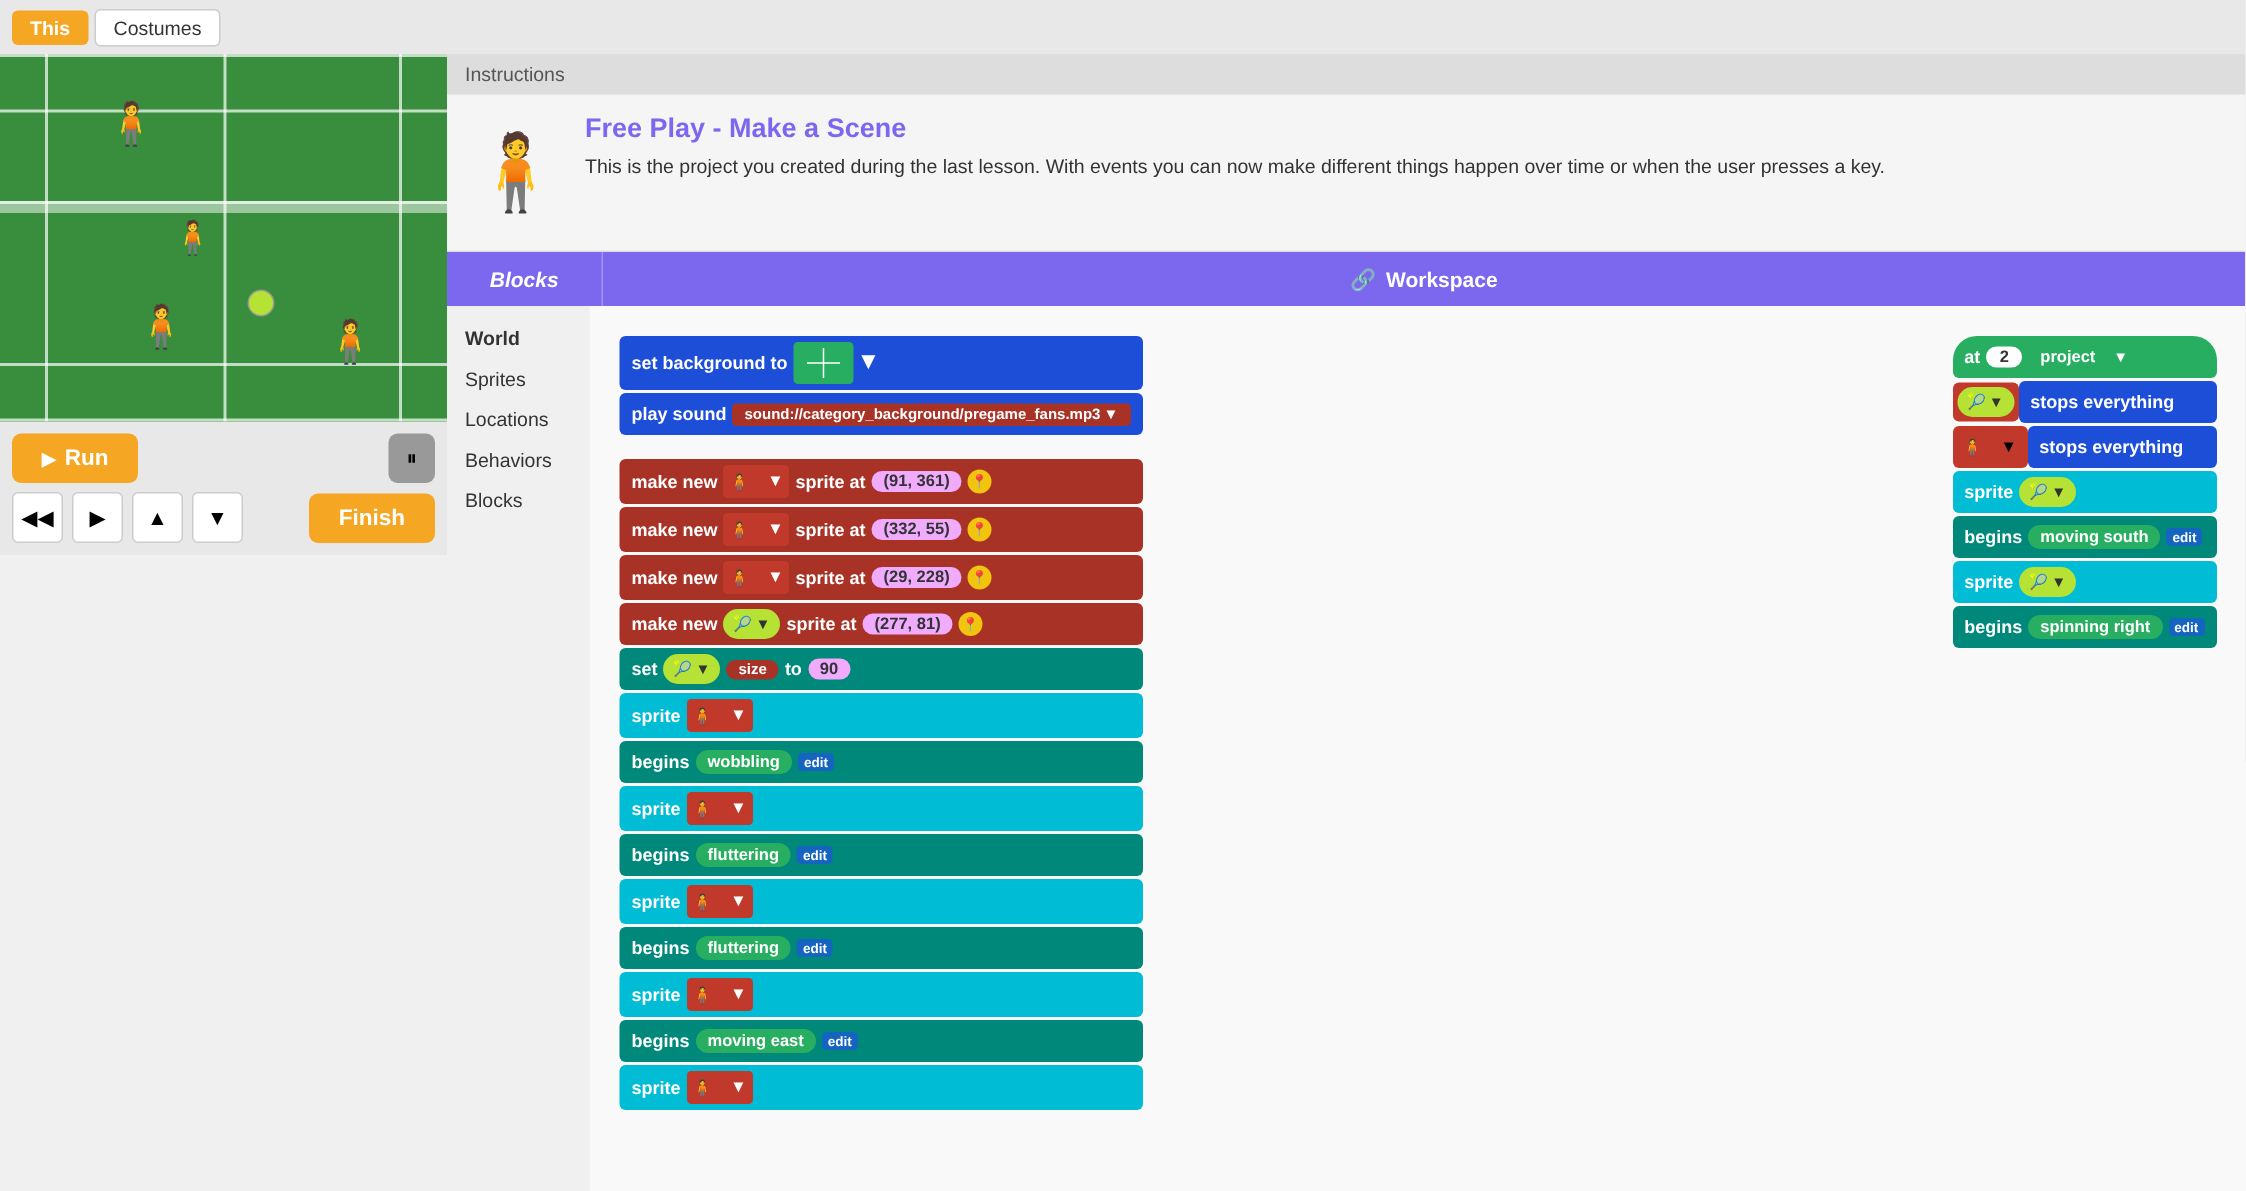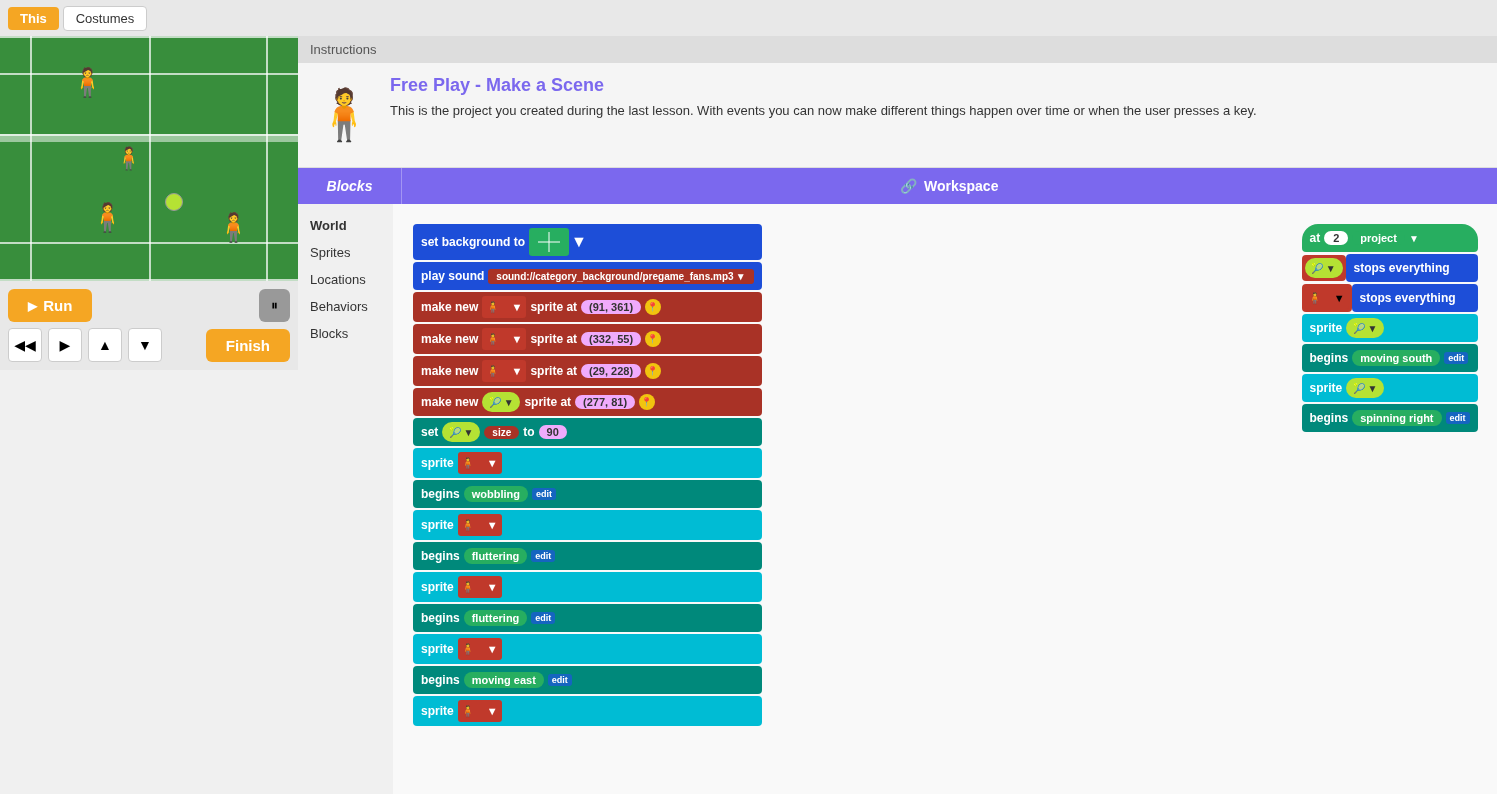--- a/index.html
+++ b/index.html
@@ -524,21 +524,21 @@
                     <svg width="22" height="20" viewBox="0 0 22 20">
                         <rect width="22" height="20" fill="#27ae60" rx="2"></rect>
                         <line x1="0" y1="10" x2="22" y2="10" stroke="white" stroke-width="1"></line>
                         <line x1="11" y1="0" x2="11" y2="20" stroke="white" stroke-width="1"></line>
                       </svg>
                   </div>
                   <span style="font-size:16px;color:white;">▼</span>
                 </div>
               </div>
 
-              <div class="block block-teal" style="margin-bottom:2px;">
+              <div class="block block-teal" style="margin-bottom:16px;">
                 <span>play sound</span>
                 <div class="sound-dd">
                   <span>sound://category_background/pregame_fans.mp3</span>
                   <span>▼</span>
                 </div>
               </div>
 
               <div class="block block-dark-red" style="margin-bottom:2px;">
                 <span>make new</span>
                 <div class="sprite-dd">

